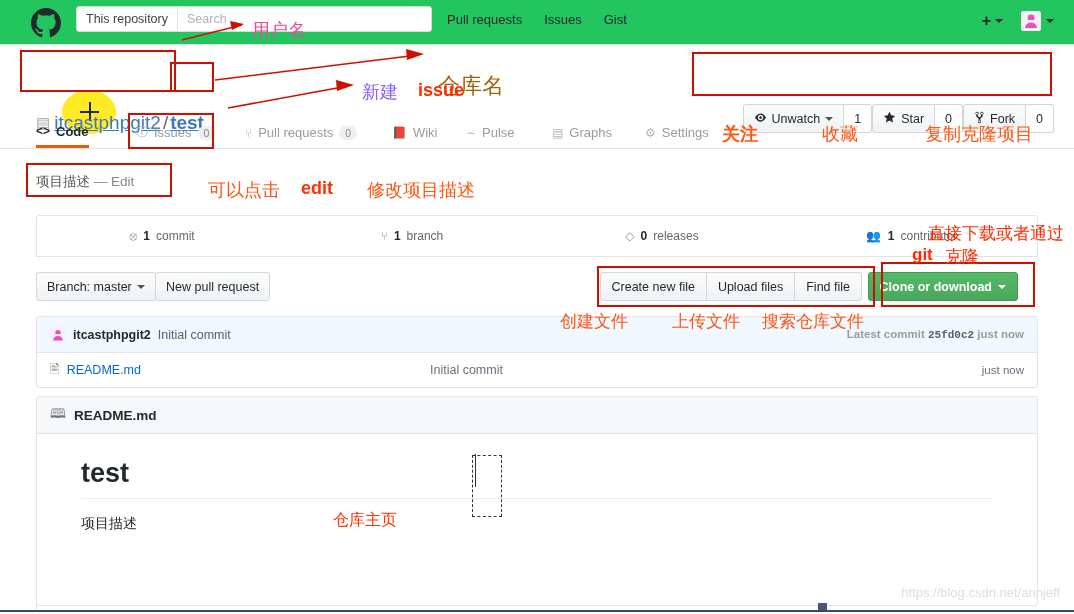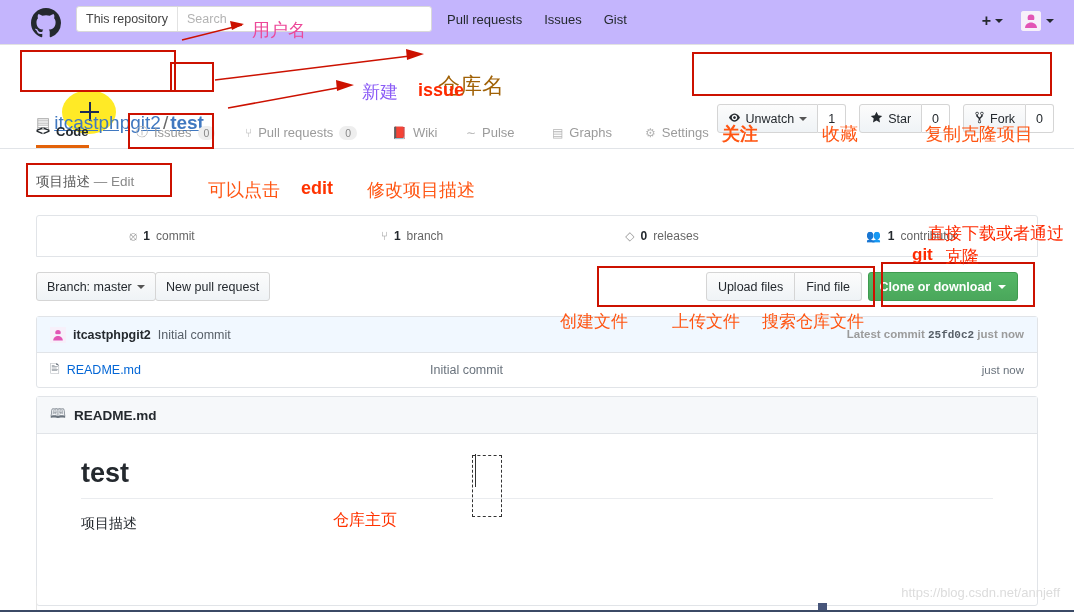--- a/index.html
+++ b/index.html
@@ -9,21 +9,21 @@
     position:relative;
     background:#ffffff;
     font-family:"Liberation Sans", sans-serif;
     overflow:hidden;
     -webkit-font-smoothing:antialiased;
   }
 
   
   .topbar{
     position:absolute; left:0; top:0; width:1074px; height:45px;
-    background:#c4b5fd;
+    background:#22c55e;
     border-bottom:1px solid #e2e2e2;
   }
   .gh-logo{ position:absolute; left:31px; top:8px; width:30px; height:30px; }
   .search-wrap{
     position:absolute; left:76px; top:6px; width:356px; height:26px;
     background:#fff; border:1px solid #d9d9d9; border-radius:3px;
     display:flex; align-items:stretch;
   }
   .search-scope{
     display:flex; align-items:center; padding:0 9px;
@@ -67,21 +67,21 @@
     position:absolute; left:62px; top:44px; width:54px; height:44px;
     background:#ffe600; border-radius:50%/50%; opacity:.85;
   }
   .cursor-cross{ position:absolute; left:80px; top:56px; width:19px; height:19px; }
   .cursor-cross:before,.cursor-cross:after{
     content:""; position:absolute; background:#1d2b53;
   }
   .cursor-cross:before{ left:9px; top:0; width:1.5px; height:19px; }
   .cursor-cross:after{ left:0; top:9px; width:19px; height:1.5px; }
 
-  .repo-actions{ position:absolute; right:20px; top:58px; display:flex; gap:13px; }
+  .repo-actions{ position:absolute; right:20px; top:58px; display:flex; }
   .btn-group{ display:flex; height:29px; }
   .btn{
     display:flex; align-items:center; gap:5px;
     padding:0 10px;
     background:linear-gradient(#fcfcfc,#eff3f6);
     border:1px solid #d5d5d5;
     font-size:12.5px; color:#24292e; white-space:nowrap;
   }
   .btn-left{ border-radius:3px 0 0 3px; }
   .count{
@@ -374,20 +374,21 @@
 <div class="toolbar">
   <div class="tb-btn" style="left:0">
     <span>Branch: master</span>
     <span class="caret-d"></span>
   </div>
   <div class="tb-btn" style="left:119px">
     <span>New pull request</span>
   </div>
 
   <div class="grp">
+    <div class="g">Create new file</div>
     <div class="g">Upload files</div>
     <div class="g">Find file</div>
   </div>
 
   <div class="clone-btn">
     <span>Clone or download</span>
     <span class="caret-w"></span>
   </div>
 </div>
 

